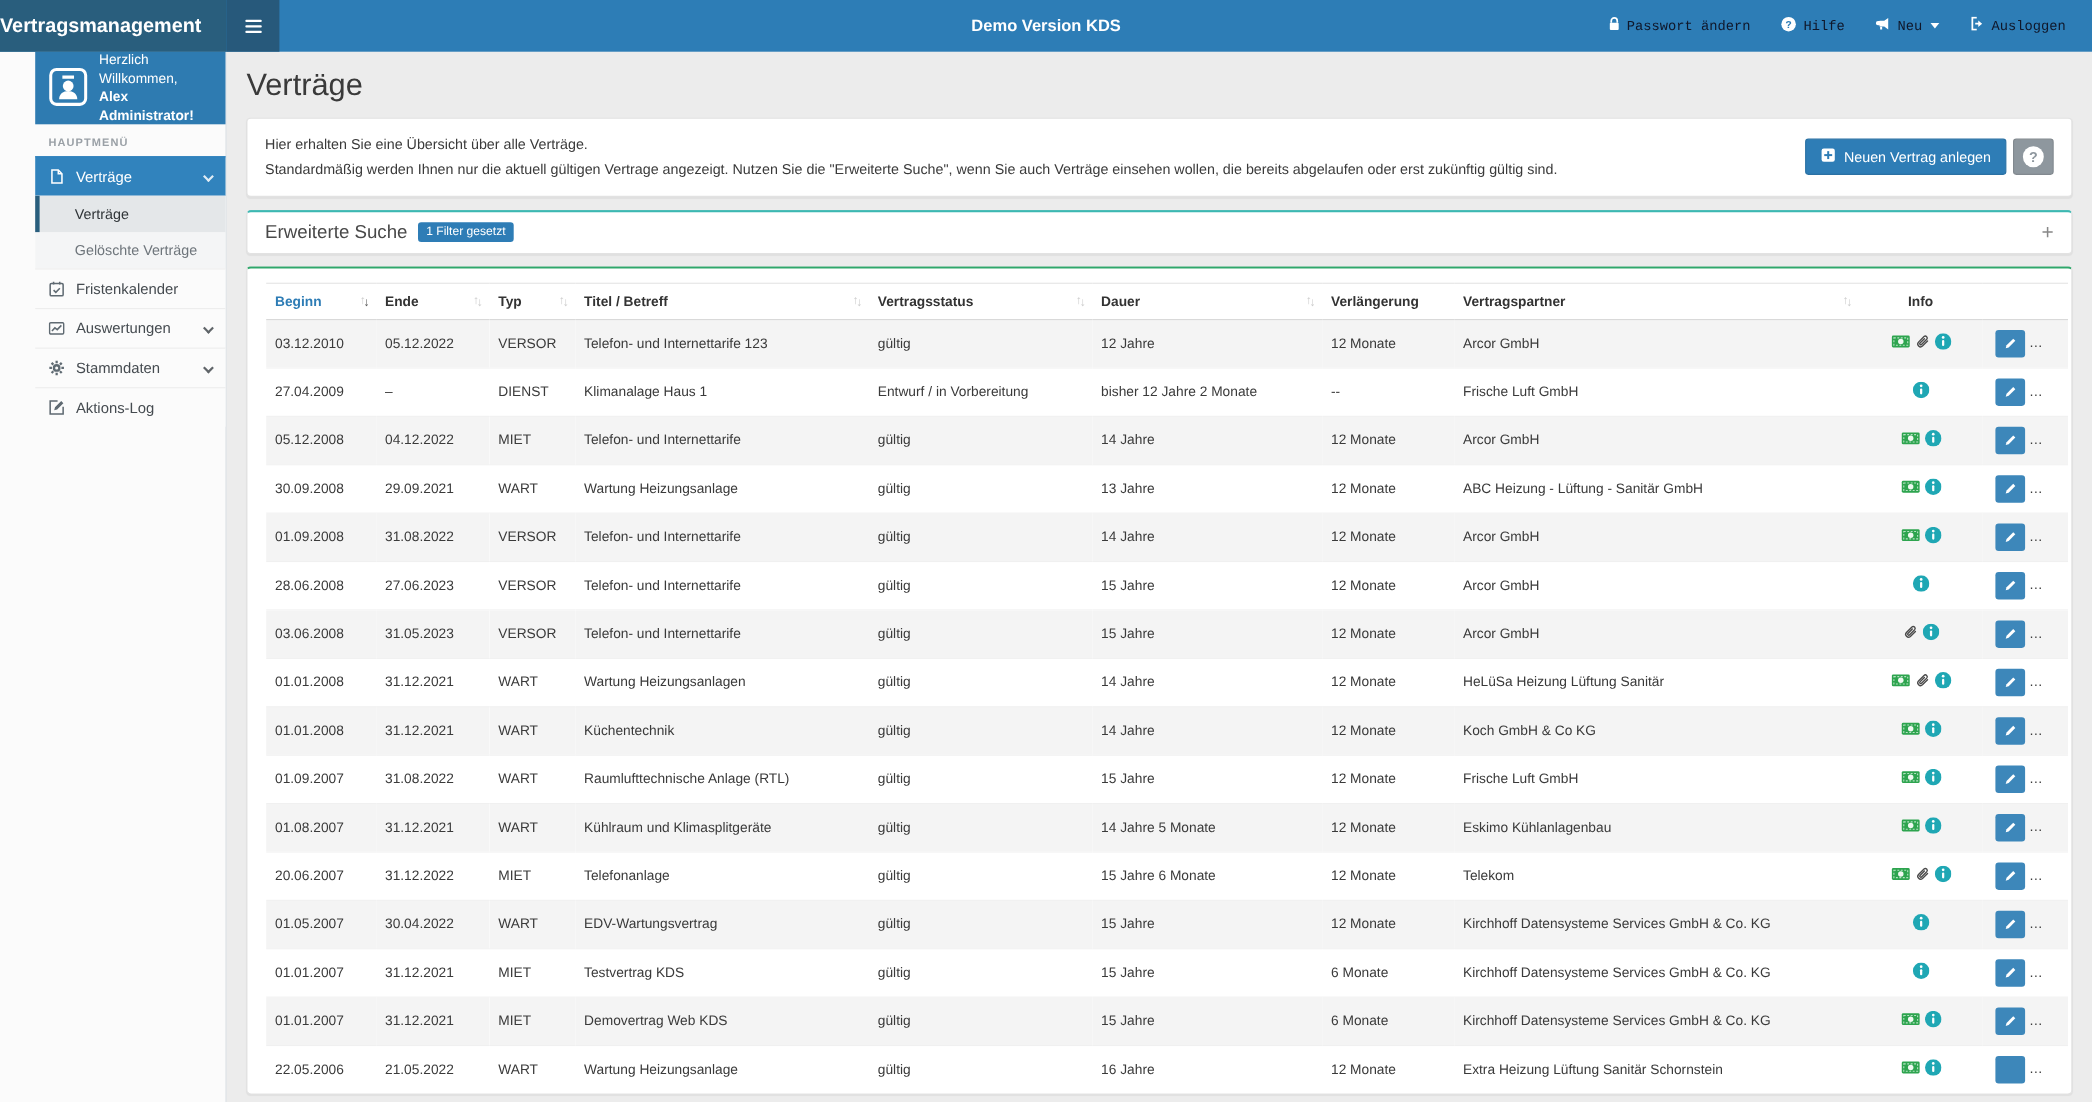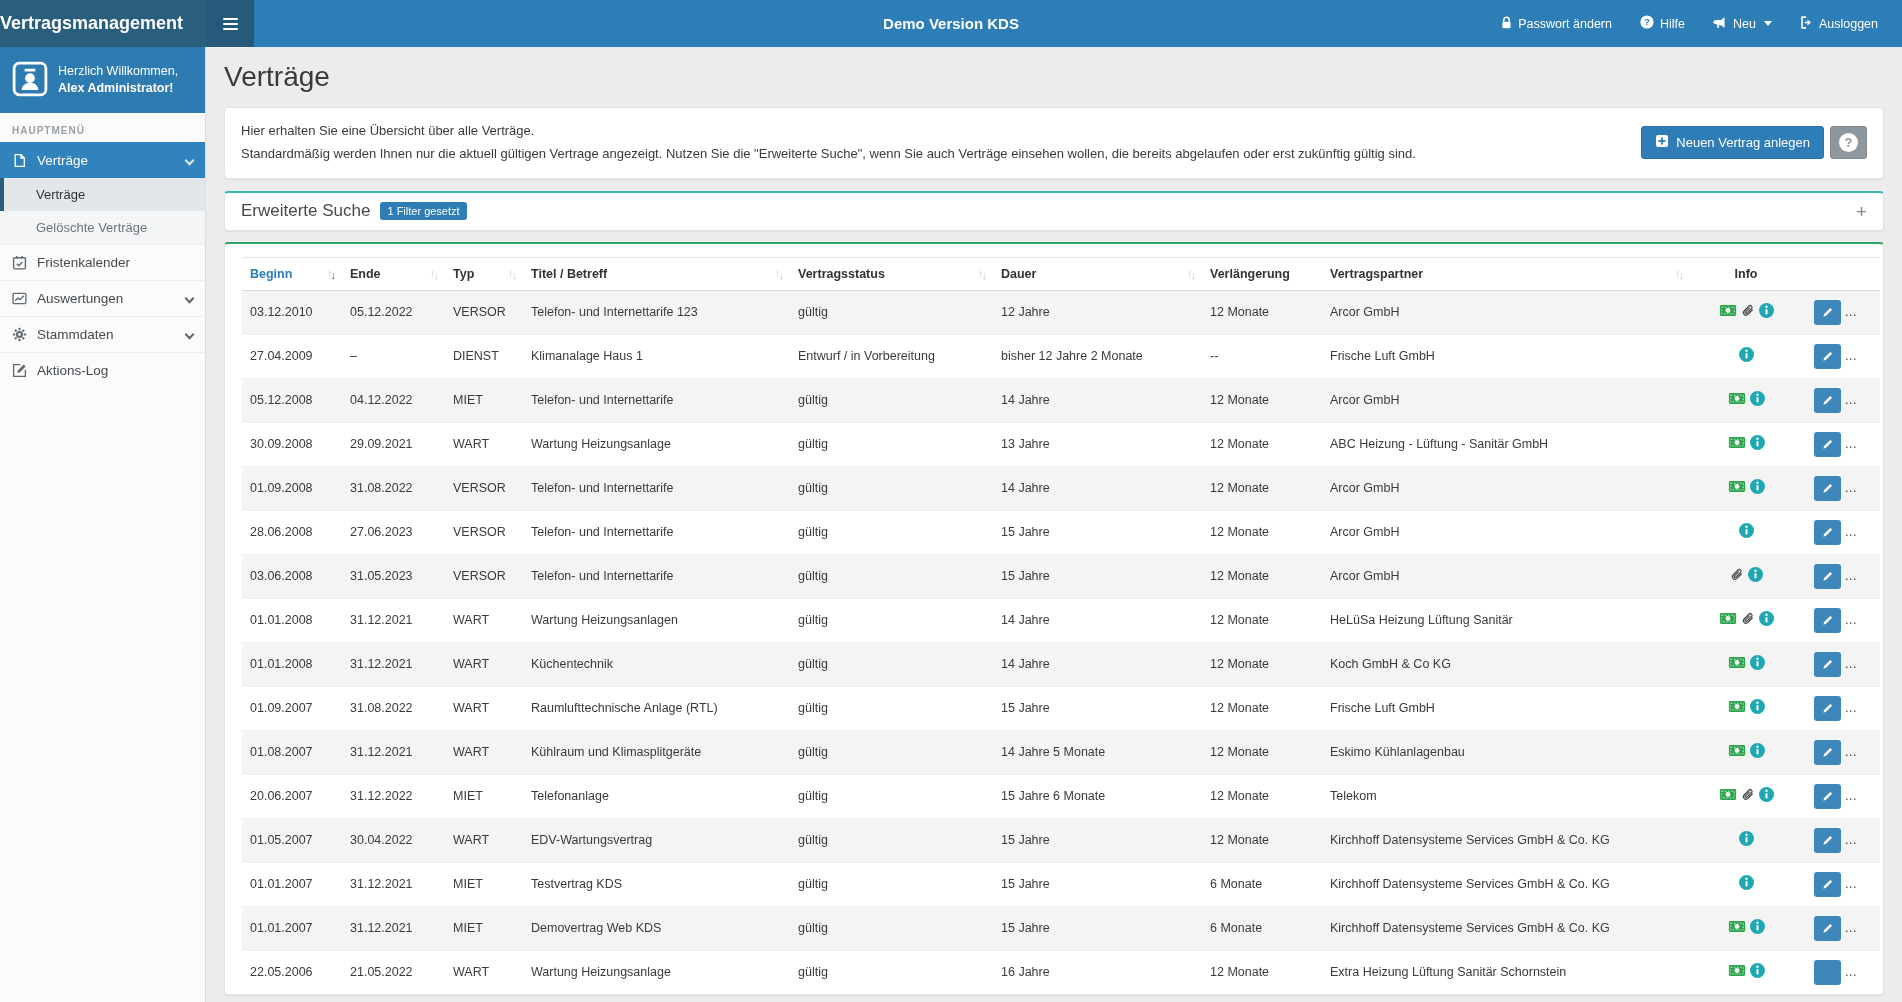--- a/index.html
+++ b/index.html
@@ -9,28 +9,28 @@
   
   .navbar { height:47px; display:flex; align-items:stretch; background:#2d7db6; position:relative; }
   .brand { width:206px; background:#295e7d; color:#fff; font-size:18px; font-weight:bold;
     display:flex; align-items:center; flex:0 0 auto; }
   .hamburger { width:48px; background:#27597b; border:none; cursor:pointer;
     display:flex; flex-direction:column; justify-content:center; align-items:center; gap:3px; }
   .hamburger i { width:15px; height:2px; background:#fff; border-radius:1px; }
   .nav-title { position:absolute; left:0; right:0; top:0; height:47px; display:flex;
     align-items:center; justify-content:center; color:#fff; font-size:15px; font-weight:bold; pointer-events:none; }
   .nav-right { margin-left:auto; display:flex; align-items:stretch; padding-right:10px; }
-  .nav-link { display:flex; align-items:center; gap:6px; color:#ffffff; font-size:12.5px;
-    padding:0 14px; cursor:pointer; text-decoration:none; }
+  .nav-link { display:flex; align-items:center; gap:6px; color:#0f172a; font-size:12.5px;
+    padding:0 14px; cursor:pointer; text-decoration:none;font-family:Liberation Mono, monospace; }
   .caret { width:0; height:0; border-left:4px solid transparent; border-right:4px solid transparent;
     border-top:5px solid #fff; margin-left:2px; }
 
   
   .wrapper { display:flex; height:955px; }
-  .sidebar { width:206px; flex:0 0 auto; background:#fbfbfb; border-right:1px solid #d8dde1; display:flex; flex-direction:column; }
+  .sidebar { width:206px; flex:0 0 auto; background:#fbfbfb; border-right:1px solid #d8dde1; display:flex; flex-direction:column;padding-left:32px; }
   .user-panel { background:#2e7bb1; color:#fff; padding:12px 12px; display:flex; gap:10px; align-items:center; height:66px; }
   .user-panel .wtxt { font-size:12.5px; line-height:1.35; }
   .user-panel .wtxt b { display:block; }
   .menu-label { font-size:10px; letter-spacing:1px; color:#9aa0a6; padding:12px 12px 6px; font-weight:bold; }
   ul.menu { list-style:none; }
   .menu-item { display:flex; align-items:center; gap:10px; padding:10px 12px; font-size:13.5px;
     color:#454b50; cursor:pointer; border-top:1px solid #ededed; background:#fbfbfb; }
   .menu-item .micon { width:15px; height:15px; flex:0 0 auto; color:#5f6a72; display:inline-flex; }
   .menu-item.active { background:#3183bd; color:#fff; border-top-color:#3183bd; }
   .menu-item.active .micon { color:#fff; }

